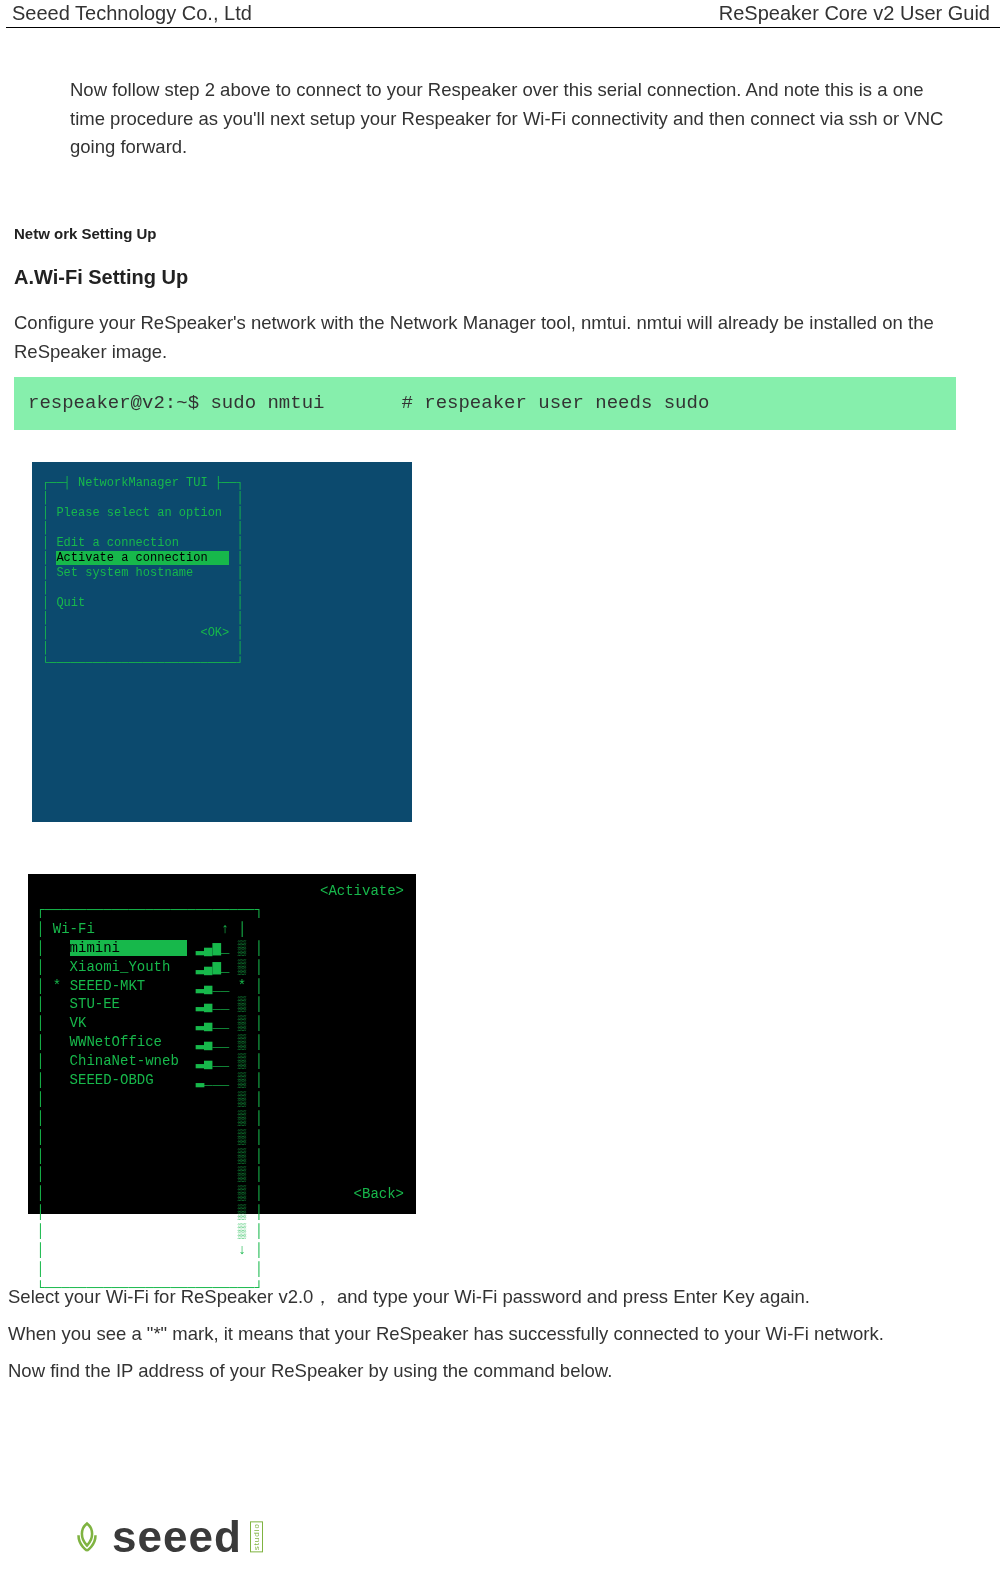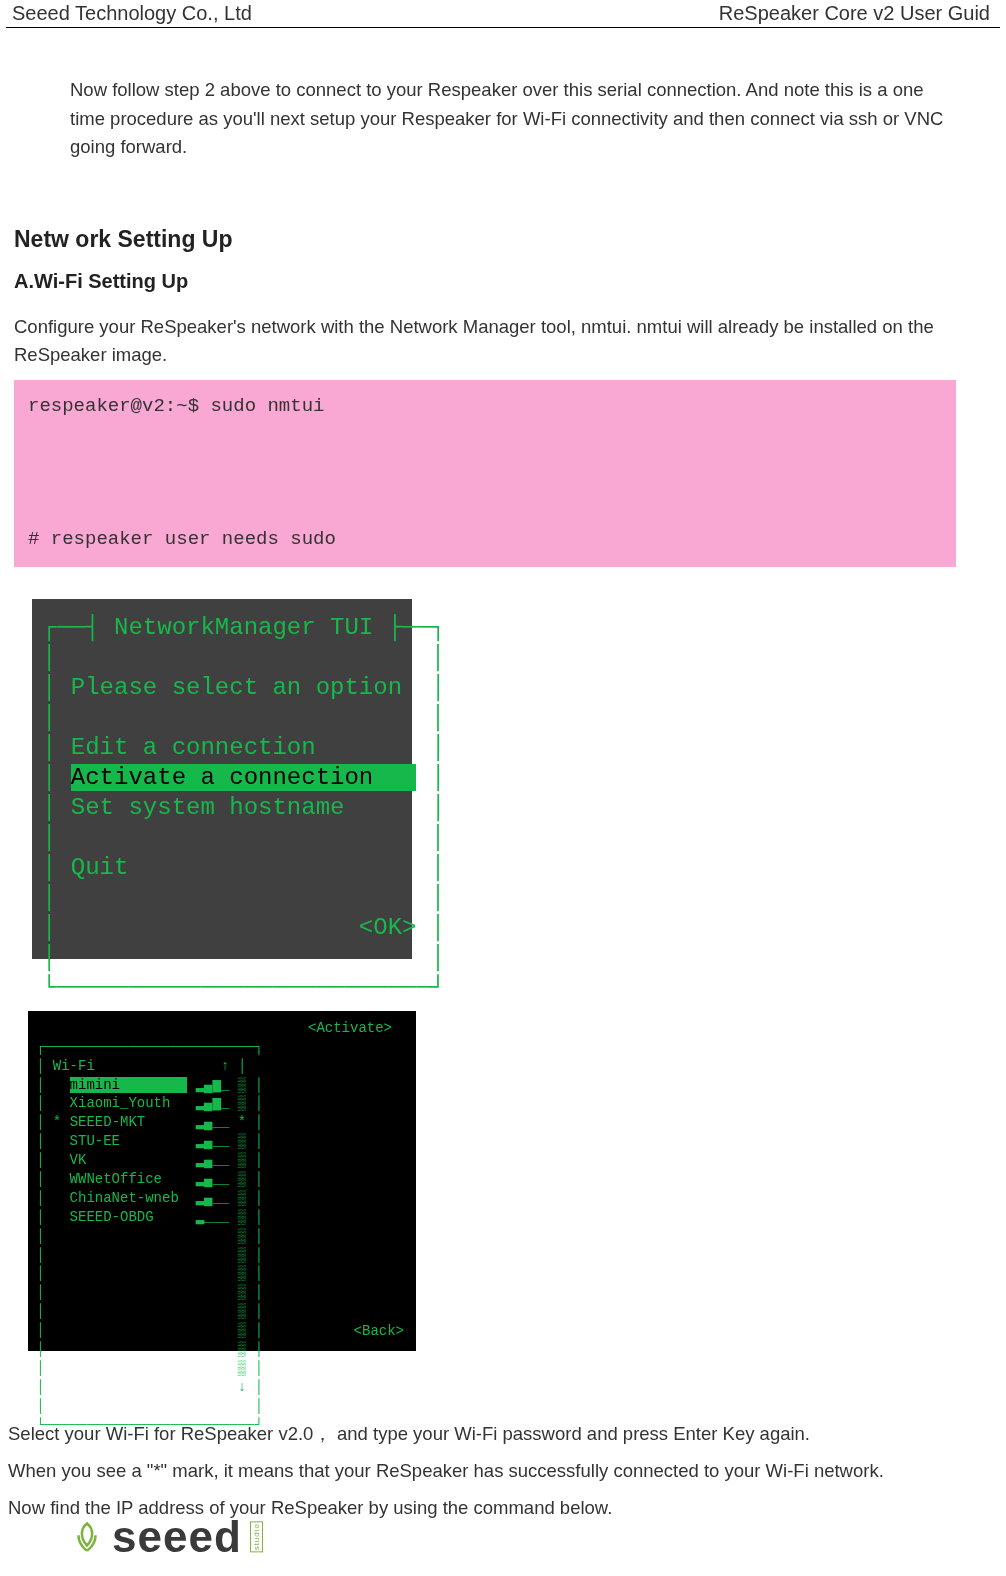--- a/index.html
+++ b/index.html
@@ -20,54 +20,53 @@
     border-bottom: 1.5px solid #000;
     margin: 0 6px;
   }
   .content {
     padding: 48px 46px 0 70px;
     font-size: 18.5px;
     line-height: 1.55;
     color: #333;
   }
   .intro-para { margin-bottom: 60px; }
-  .section-h { font-weight: bold; font-size: 23px; margin-bottom: 8px; padding-left:-50px; color:#222; }
+  .section-h { font-weight: bold; font-size: 15px; margin-bottom: 17px; padding-left:-50px; color:#222; }
   .sub-h { font-weight: bold; font-size: 20px; margin-bottom: 16px; color:#222; }
   .section-wrap { margin-left: -56px; }
   .para { margin-bottom: 10px; color:#333; }
 
   
   .cmdbox {
-    background: #f9a8d4;
+    background: #86efac;
     padding: 12px 14px;
     font-family: "Courier New", monospace;
     font-size: 19px;
     color: #333;
     margin: 6px 0 10px -56px;
     width: 942px;
     display:flex;
-    gap: 104px;
-    flex-direction: column;
+    gap: 77px;
   }
 
   
   .tui-box {
     width: 416px;
     background: #fff;
     margin-left: -56px;
     margin-bottom: 14px;
     padding: 22px 18px 28px 18px;
   }
   .tui-inner {
     border: none;
     position: relative;
     font-family: "Courier New", monospace;
-    font-size: 24px;
+    font-size: 12px;
     color: #17b84b;
-    background: #404040;
+    background: #0c4a6e;
     padding: 14px 10px 14px 10px;
   }
   .tui-frame-line { color:#17b84b; white-space: pre; line-height: 1.25; }
   .tui-selected { background:#17b84b; color:#000; }
   .tui1 { height: 360px; }
 
   .tui2-outer {
     width: 416px;
     background:#fff;
     margin-left:-56px;
@@ -78,21 +77,21 @@
     font-family: "Courier New", monospace;
     font-size: 14px;
     color: #17b84b;
     padding: 8px 8px 8px 8px;
     line-height: 1.35;
     height: 340px;
     position: relative;
     white-space: pre;
   }
   .wifi-selected { background:#17b84b; color:#000;margin-top:44px; }
-  .actbtn { position:absolute; right:24px; top:8px; }
+  .actbtn { position:absolute; right:12px; top:8px; }
   .backbtn { position:absolute; right:12px; bottom:10px; }
 
   .below-text {
     margin-left: -62px;
     margin-top: 42px;
     font-size: 18.5px;
     line-height: 2.0;
     color:#333;
   }
 

